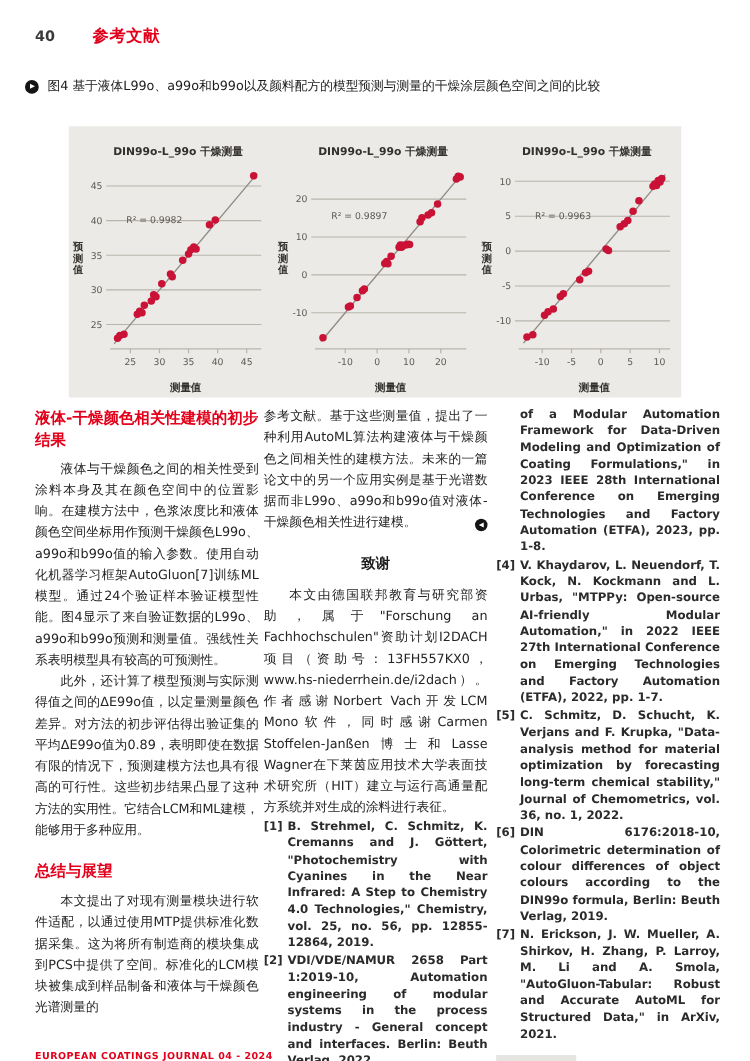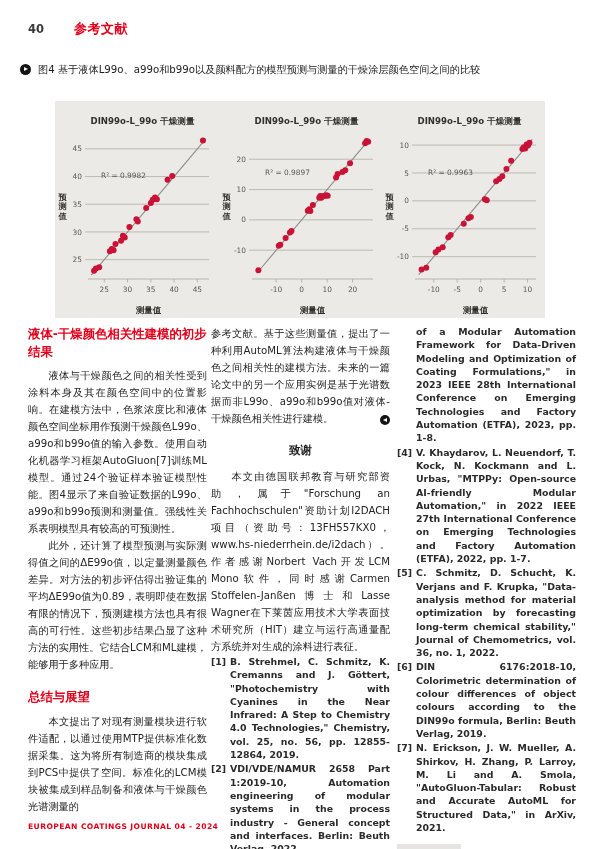--- a/index.html
+++ b/index.html
@@ -39,21 +39,21 @@
   .refs{font-size:9.4px;line-height:13.3px;font-weight:bold;color:#2b2b2b;text-align:left;}
   .ref-item{display:flex;margin:0 0 1px 0;}
   .ref-num{flex:0 0 19px;}
   .ref-text{flex:1;text-align:justify;}
   
   .author-card{display:flex;margin-top:10px;}
   .author-photo{flex:0 0 64px;height:78px;background:#e6e5e2;overflow:hidden;}
   .author-info{margin-left:12px;padding-top:2px;}
   .author-name{color:var(--accent);font-weight:bold;font-size:10.4px;margin-bottom:3px;}
   
-  .footer{position:absolute;left:28px;bottom:18px;color:var(--accent);
+  .footer{position:absolute;left:28px;bottom:0;color:var(--accent);
     font-size:7.6px;font-weight:bold;letter-spacing:.4px;}
 </style>
 </head>
 <body style="--accent: #e3001b; --panel: #eceae6;">
 
 <div class="header">
   <span class="pageno">40</span>
   <span class="section-title">参考文献</span>
 </div>
 

